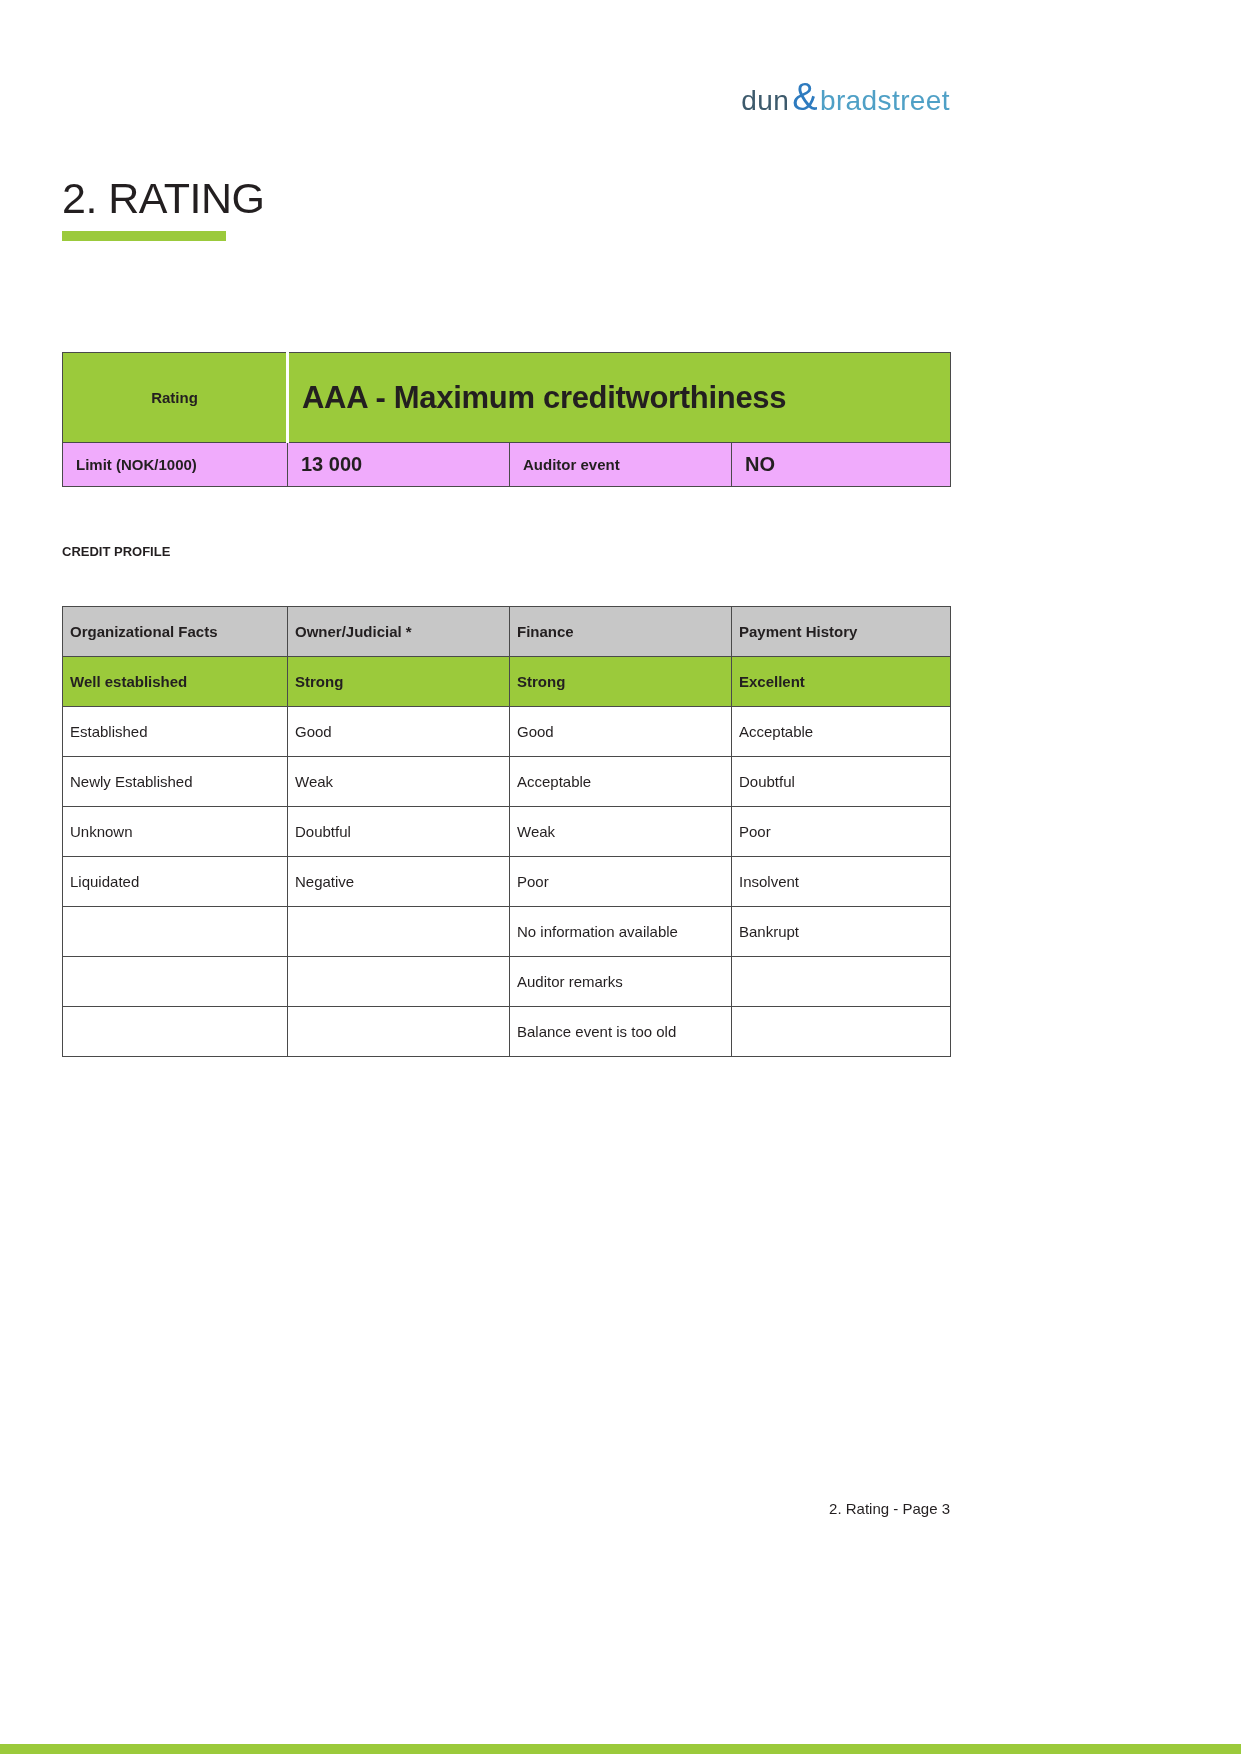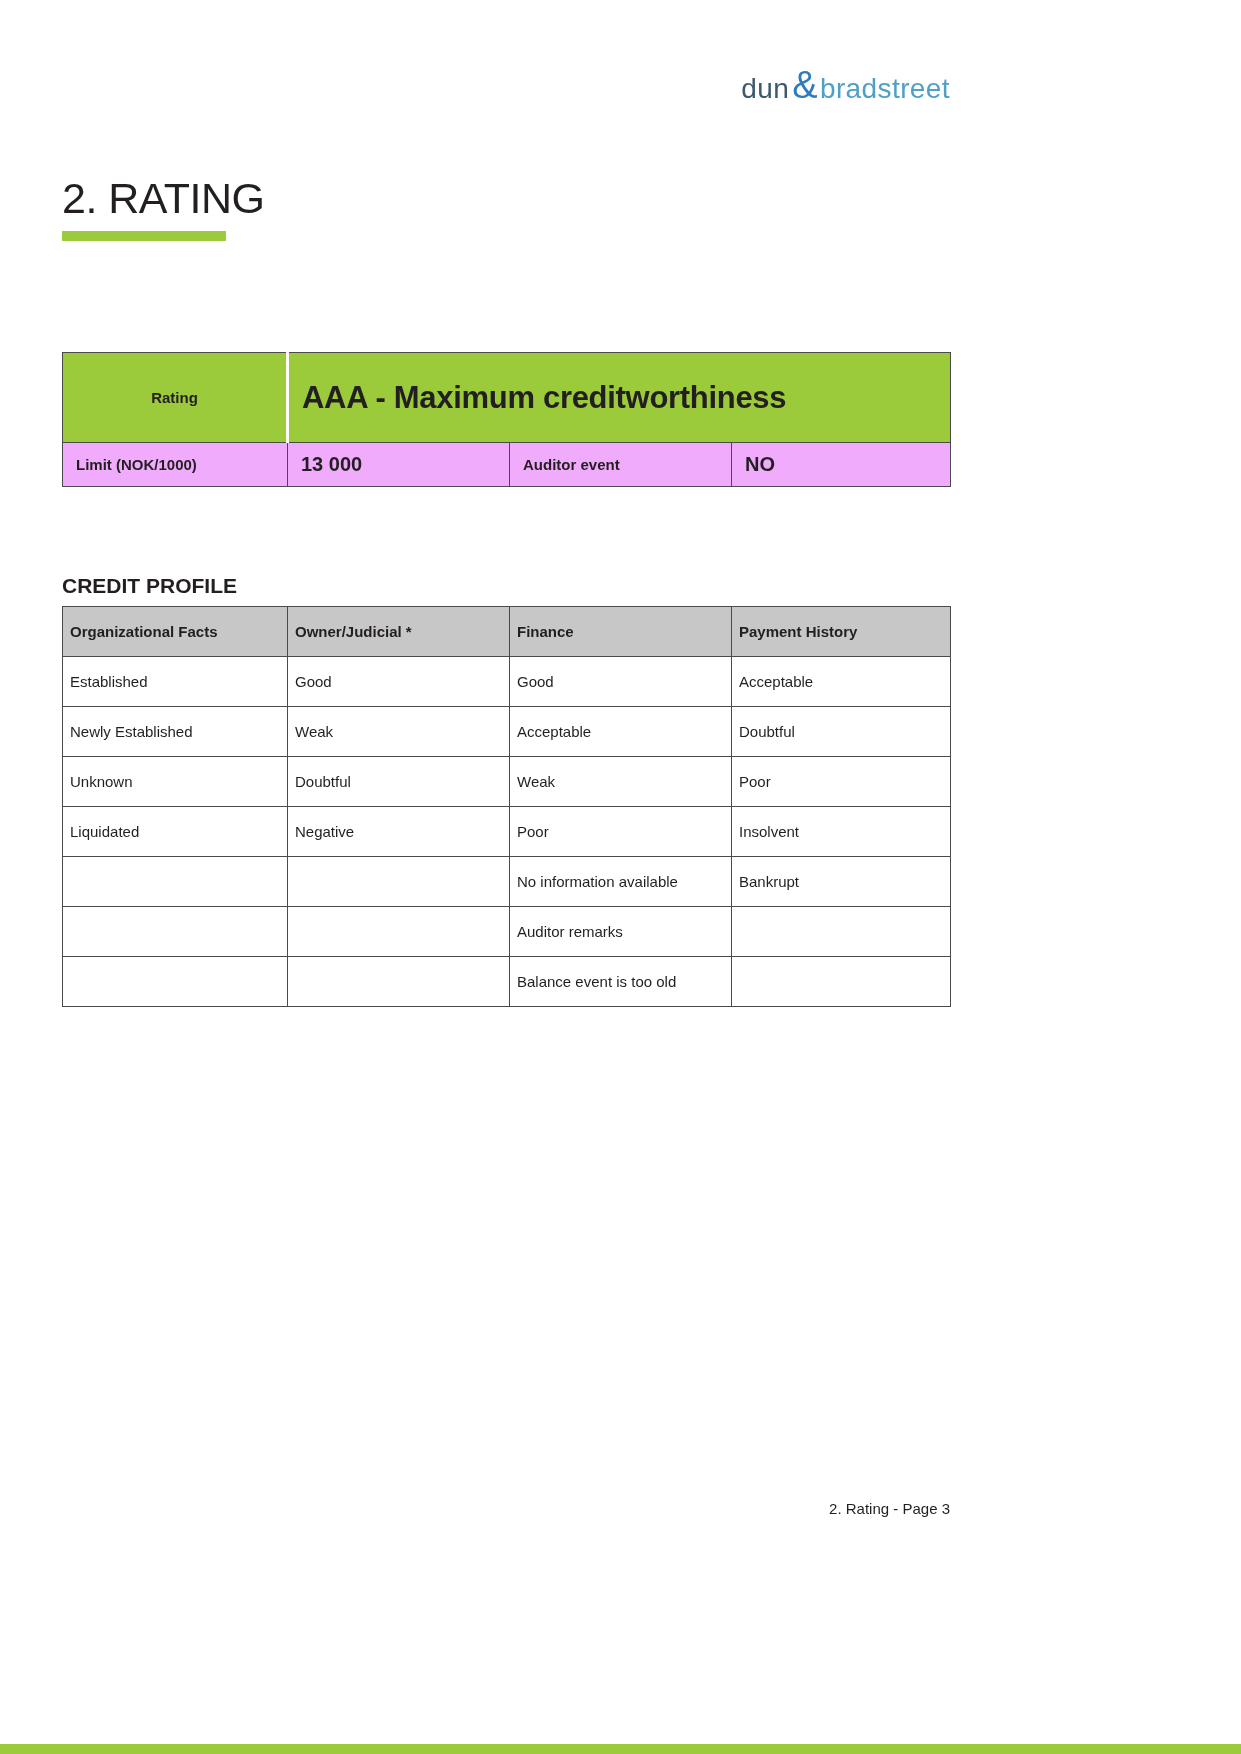--- a/index.html
+++ b/index.html
@@ -11,21 +11,21 @@
     width: 1241px;
     height: 1754px;
     background: #ffffff;
     margin: 0 auto;
     overflow: hidden;
   }
 
   
   .logo {
     position: absolute;
-    top: 66px;
+    top: 78px;
     right: 291px;
     white-space: nowrap;
     font-size: 28px;
     letter-spacing: 0.4px;
     line-height: 1;
     display: flex;
     align-items: baseline;
   }
   .logo .dun { color: var(--logo_dun, #3d5a6c); }
   .logo .amp {
@@ -77,22 +77,22 @@
   .rating-table td.sep { border-right: 3px solid #ffffff; text-align: center; }
   .rating-table tr.row-values td { height: 44px; }
   .cell-label  { font-size: 15px; font-weight: bold; }
   .cell-big    { font-size: 31px; font-weight: bold; letter-spacing: -0.3px; }
   .cell-value  { font-size: 20px; font-weight: bold; }
 
   
   .credit-title {
     position: absolute;
     left: 62px;
-    top: 574px;
-    font-size: 21px;
+    top: 544px;
+    font-size: 13px;
     font-weight: bold;
   }
   .credit-table {
     position: absolute;
     left: 62px;
     top: 606px;
     width: 888px;
     table-layout: fixed;
     font-size: 15px;
   }
@@ -176,20 +176,26 @@
         <col style="width:222px">
         <col style="width:219px">
     </colgroup>
     <tbody>
         <tr>
       <th>Organizational Facts</th>
       <th>Owner/Judicial *</th>
       <th>Finance</th>
       <th>Payment History</th>
     </tr>
+    <tr class="highlight">
+      <td>Well established</td>
+      <td>Strong</td>
+      <td>Strong</td>
+      <td>Excellent</td>
+    </tr>
     <tr>
       <td>Established</td>
       <td>Good</td>
       <td>Good</td>
       <td>Acceptable</td>
     </tr>
     <tr>
       <td>Newly Established</td>
       <td>Weak</td>
       <td>Acceptable</td>

